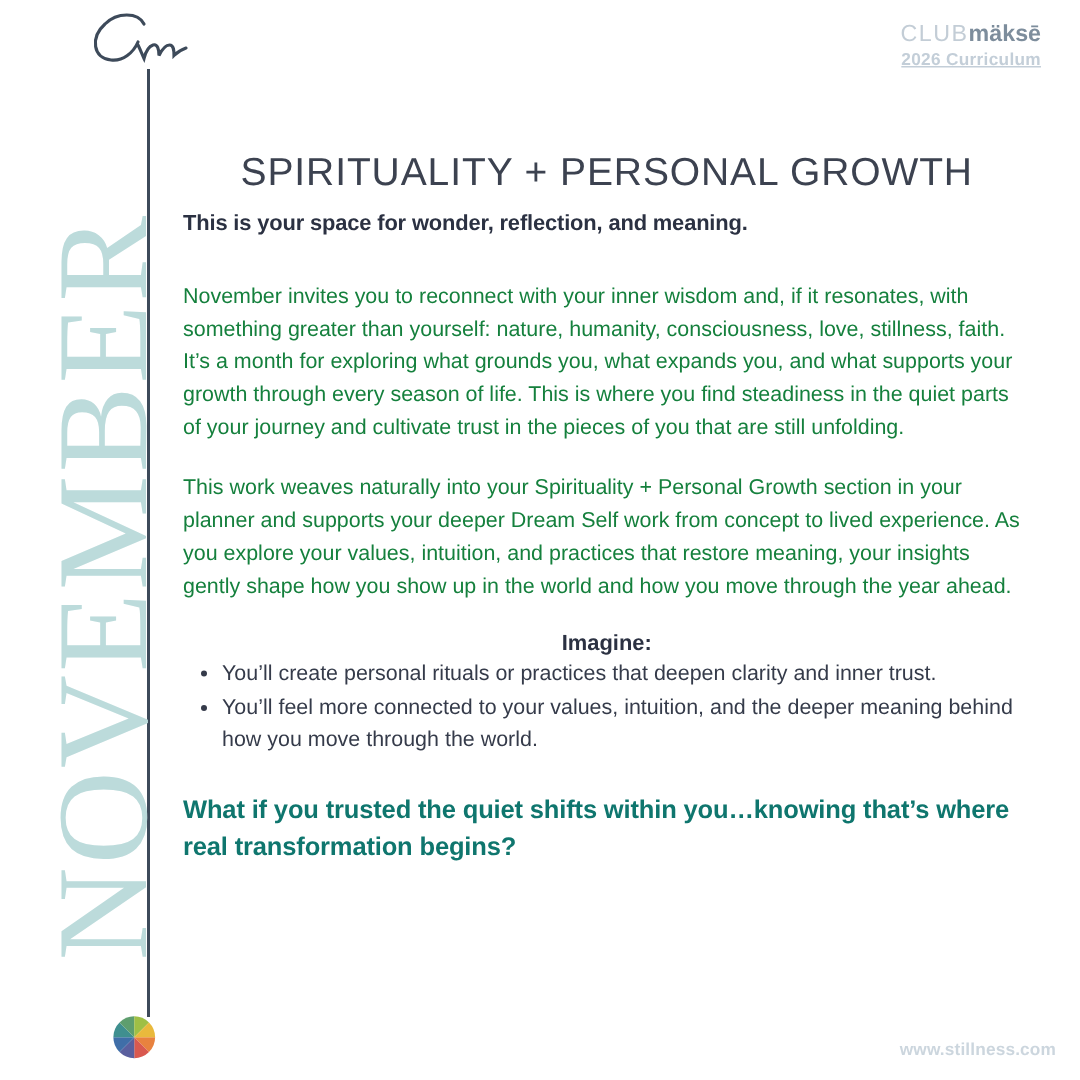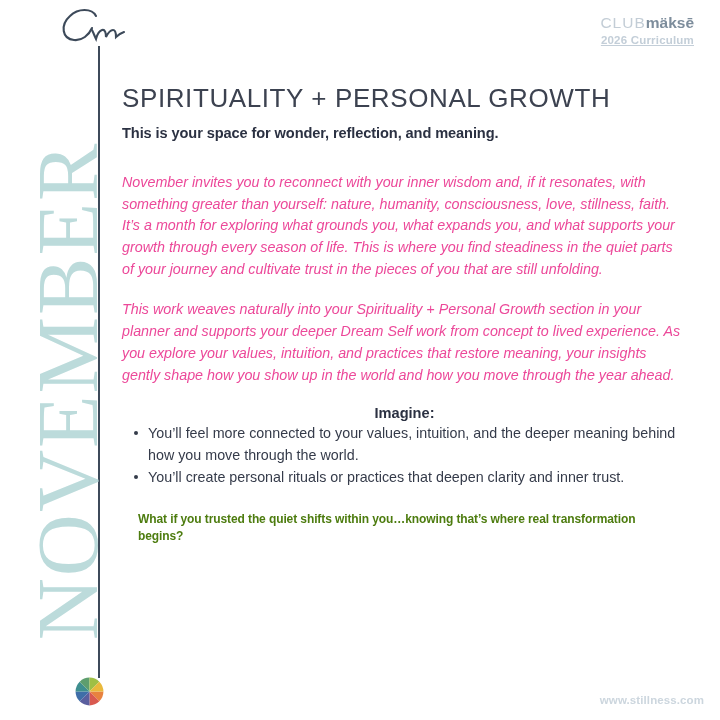--- a/index.html
+++ b/index.html
@@ -106,21 +106,22 @@
     top: 84px;
     width: 565px;
   }
 
   .title {
     font-size: 26px;
     font-weight: 400;
     letter-spacing: 0.6px;
     color: #3c4250;
     line-height: 1.15;
-    margin: 0 0 11px 0;
+    margin: 16px 0 11px 0;
+    text-align: center;
   }
 
   .focus {
     font-size: 16.5px;
     font-weight: 700;
     font-style: italic;
     color: #2b3142;
     margin: 0 0 16px 0;
     letter-spacing: -0.1px;
   }
@@ -130,23 +131,22 @@
     font-weight: 700;
     color: #2b3142;
     margin: 0 0 31px 0;
     letter-spacing: -0.1px;
   }
 
   .para {
     font-size: 14.3px;
     font-weight: 400;
     line-height: 1.52;
-    color: #ec4899;
+    color: #15803d;
     margin: 17px 0 19px 0;
-    font-style: italic;
   }
 
   .imagine-label {
     font-size: 14.6px;
     font-weight: 700;
     color: #2b3142;
     margin: 0 0 2px 0;
     text-align: center;
   }
 
@@ -167,25 +167,25 @@
     position: absolute;
     left: -14px;
     top: 8px;
     width: 4px;
     height: 4px;
     border-radius: 50%;
     background: #353b4a;
   }
 
   .closing {
-    font-size: 12px;
+    font-size: 17px;
     font-weight: 700;
     line-height: 1.48;
-    color: #4d7c0f;
-    margin: 16px;
+    color: #0f766e;
+    margin: 0;
     letter-spacing: -0.1px;
   }
 
   
   .footer-url {
     position: absolute;
     right: 16px;
     bottom: 14px;
     font-size: 11.5px;
     font-weight: 700;
@@ -230,21 +230,21 @@
     <div class="brand-sub">2026 Curriculum</div>
   </div>
 
   <div class="content">
     <h1 class="title">SPIRITUALITY + PERSONAL GROWTH</h1>
     <p class="lede">This is your space for wonder, reflection, and meaning.</p>
     <p class="para">November invites you to reconnect with your inner wisdom and, if it resonates, with something greater than yourself: nature, humanity, consciousness, love, stillness, faith. It’s a month for exploring what grounds you, what expands you, and what supports your growth through every season of life. This is where you find steadiness in the quiet parts of your journey and cultivate trust in the pieces of you that are still unfolding.</p>
     <p class="para">This work weaves naturally into your Spirituality + Personal Growth section in your planner and supports your deeper Dream Self work from concept to lived experience. As you explore your values, intuition, and practices that restore meaning, your insights gently shape how you show up in the world and how you move through the year ahead.</p>
     <p class="imagine-label">Imagine:</p>
     <ul class="bullets">
+      <li>You’ll create personal rituals or practices that deepen clarity and inner trust.</li>
       <li>You’ll feel more connected to your values, intuition, and the deeper meaning behind how you move through the world.</li>
-      <li>You’ll create personal rituals or practices that deepen clarity and inner trust.</li>
     </ul>
     <p class="closing">What if you trusted the quiet shifts within you…knowing that’s where real transformation begins?</p>
   </div>
 
   <div class="footer-url">www.stillness.com</div>
 
 </div>
 
 </body></html>

